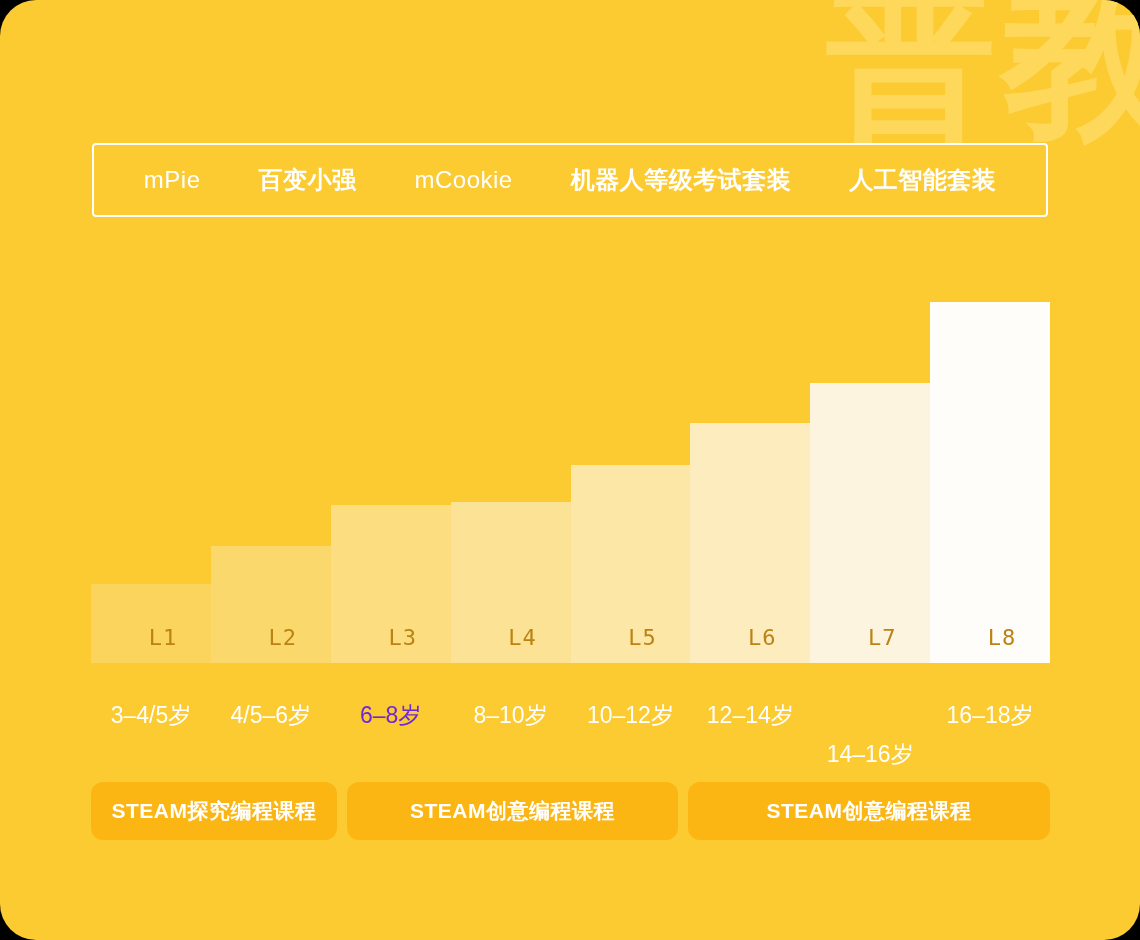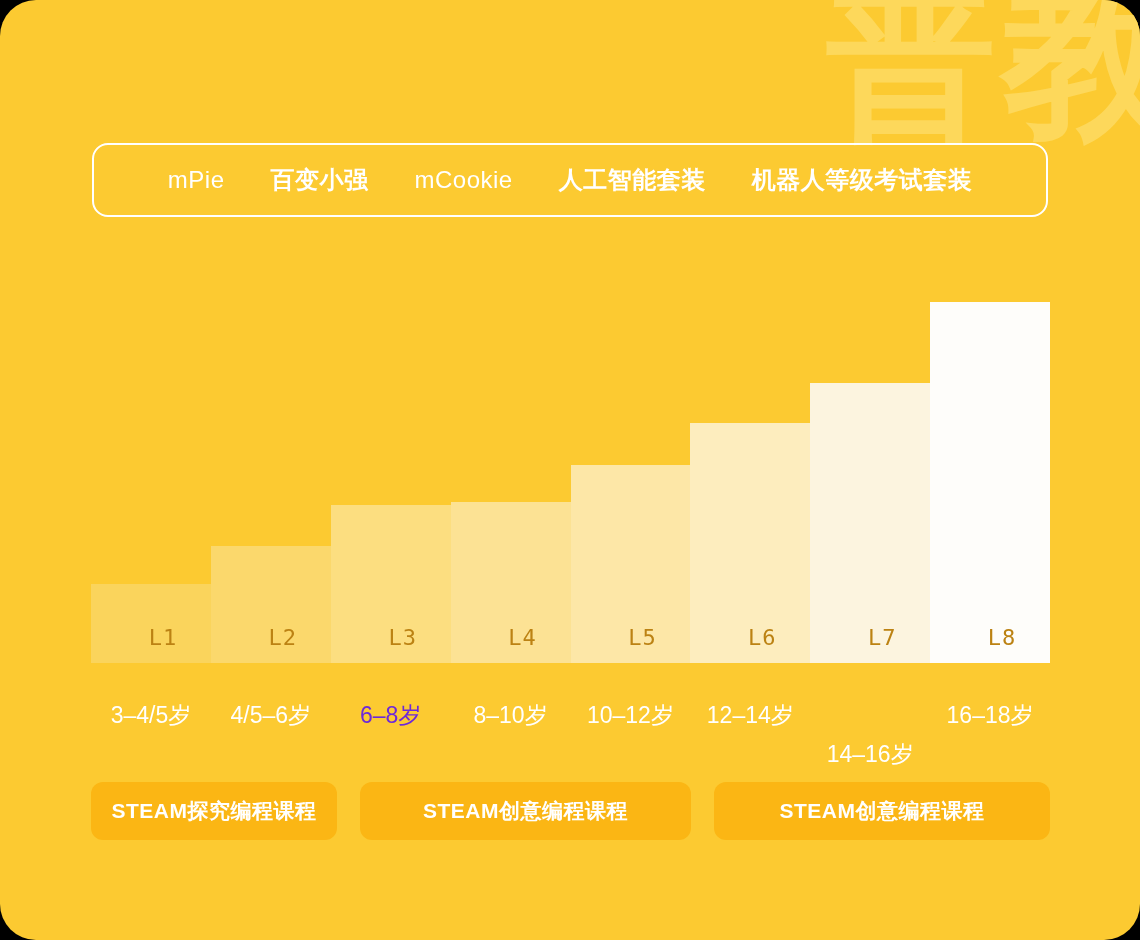--- a/index.html
+++ b/index.html
@@ -41,25 +41,25 @@
 
   
   #product-pill {
     position: absolute;
     left: 92px;
     top: 143px;
     width: 956px;
     height: 74px;
     box-sizing: border-box;
     border: 2px solid #FFFFFF;
-    border-radius: 16px;
+    border-radius: 4px;
     display: flex;
     align-items: center;
     justify-content: center;
-    gap: 0px;
+    gap: 12px;
   }
   .pill-item {
     color: #FFFFFF;
     font-size: 24px;
     letter-spacing: 0.5px;
     padding: 0 23px;
     white-space: nowrap;
   }
   .pill-item.cjk { font-weight: 700; }
 
@@ -112,21 +112,21 @@
   }
 
   
   #course-row {
     position: absolute;
     left: 91px;
     top: 782px;
     width: 959px;
     height: 58px;
     display: flex;
-    gap: 23px;
+    gap: 10px;
   }
   .course-btn {
     background: #FBB614;
     border-radius: 12px;
     display: flex;
     align-items: center;
     justify-content: center;
     color: #FFFFFF;
     font-size: 21px;
     font-weight: 700;
@@ -144,22 +144,22 @@
 <body>
 
 <div id="card" style="background: rgb(252, 202, 49);">
 
   <div id="watermark" style="color: rgb(253, 216, 91);">普教</div>
 
   <div id="product-pill" style="border-color: rgb(255, 255, 255);">
     <span class="pill-item">mPie</span>
     <span class="pill-item cjk">百变小强</span>
     <span class="pill-item">mCookie</span>
+    <span class="pill-item cjk">机器人等级考试套装</span>
     <span class="pill-item cjk">人工智能套装</span>
-    <span class="pill-item cjk">机器人等级考试套装</span>
   </div>
 
   <div id="chart">
     <div class="bar" style="height: 79px; background: rgb(250, 212, 92);">
       <span class="bar-label" style="color: rgb(188, 130, 19);">L1</span>
     </div>
     <div class="bar" style="height: 117px; background: rgb(251, 216, 108);">
       <span class="bar-label" style="color: rgb(188, 130, 19);">L2</span>
     </div>
     <div class="bar" style="height: 158px; background: rgb(252, 222, 128);">

